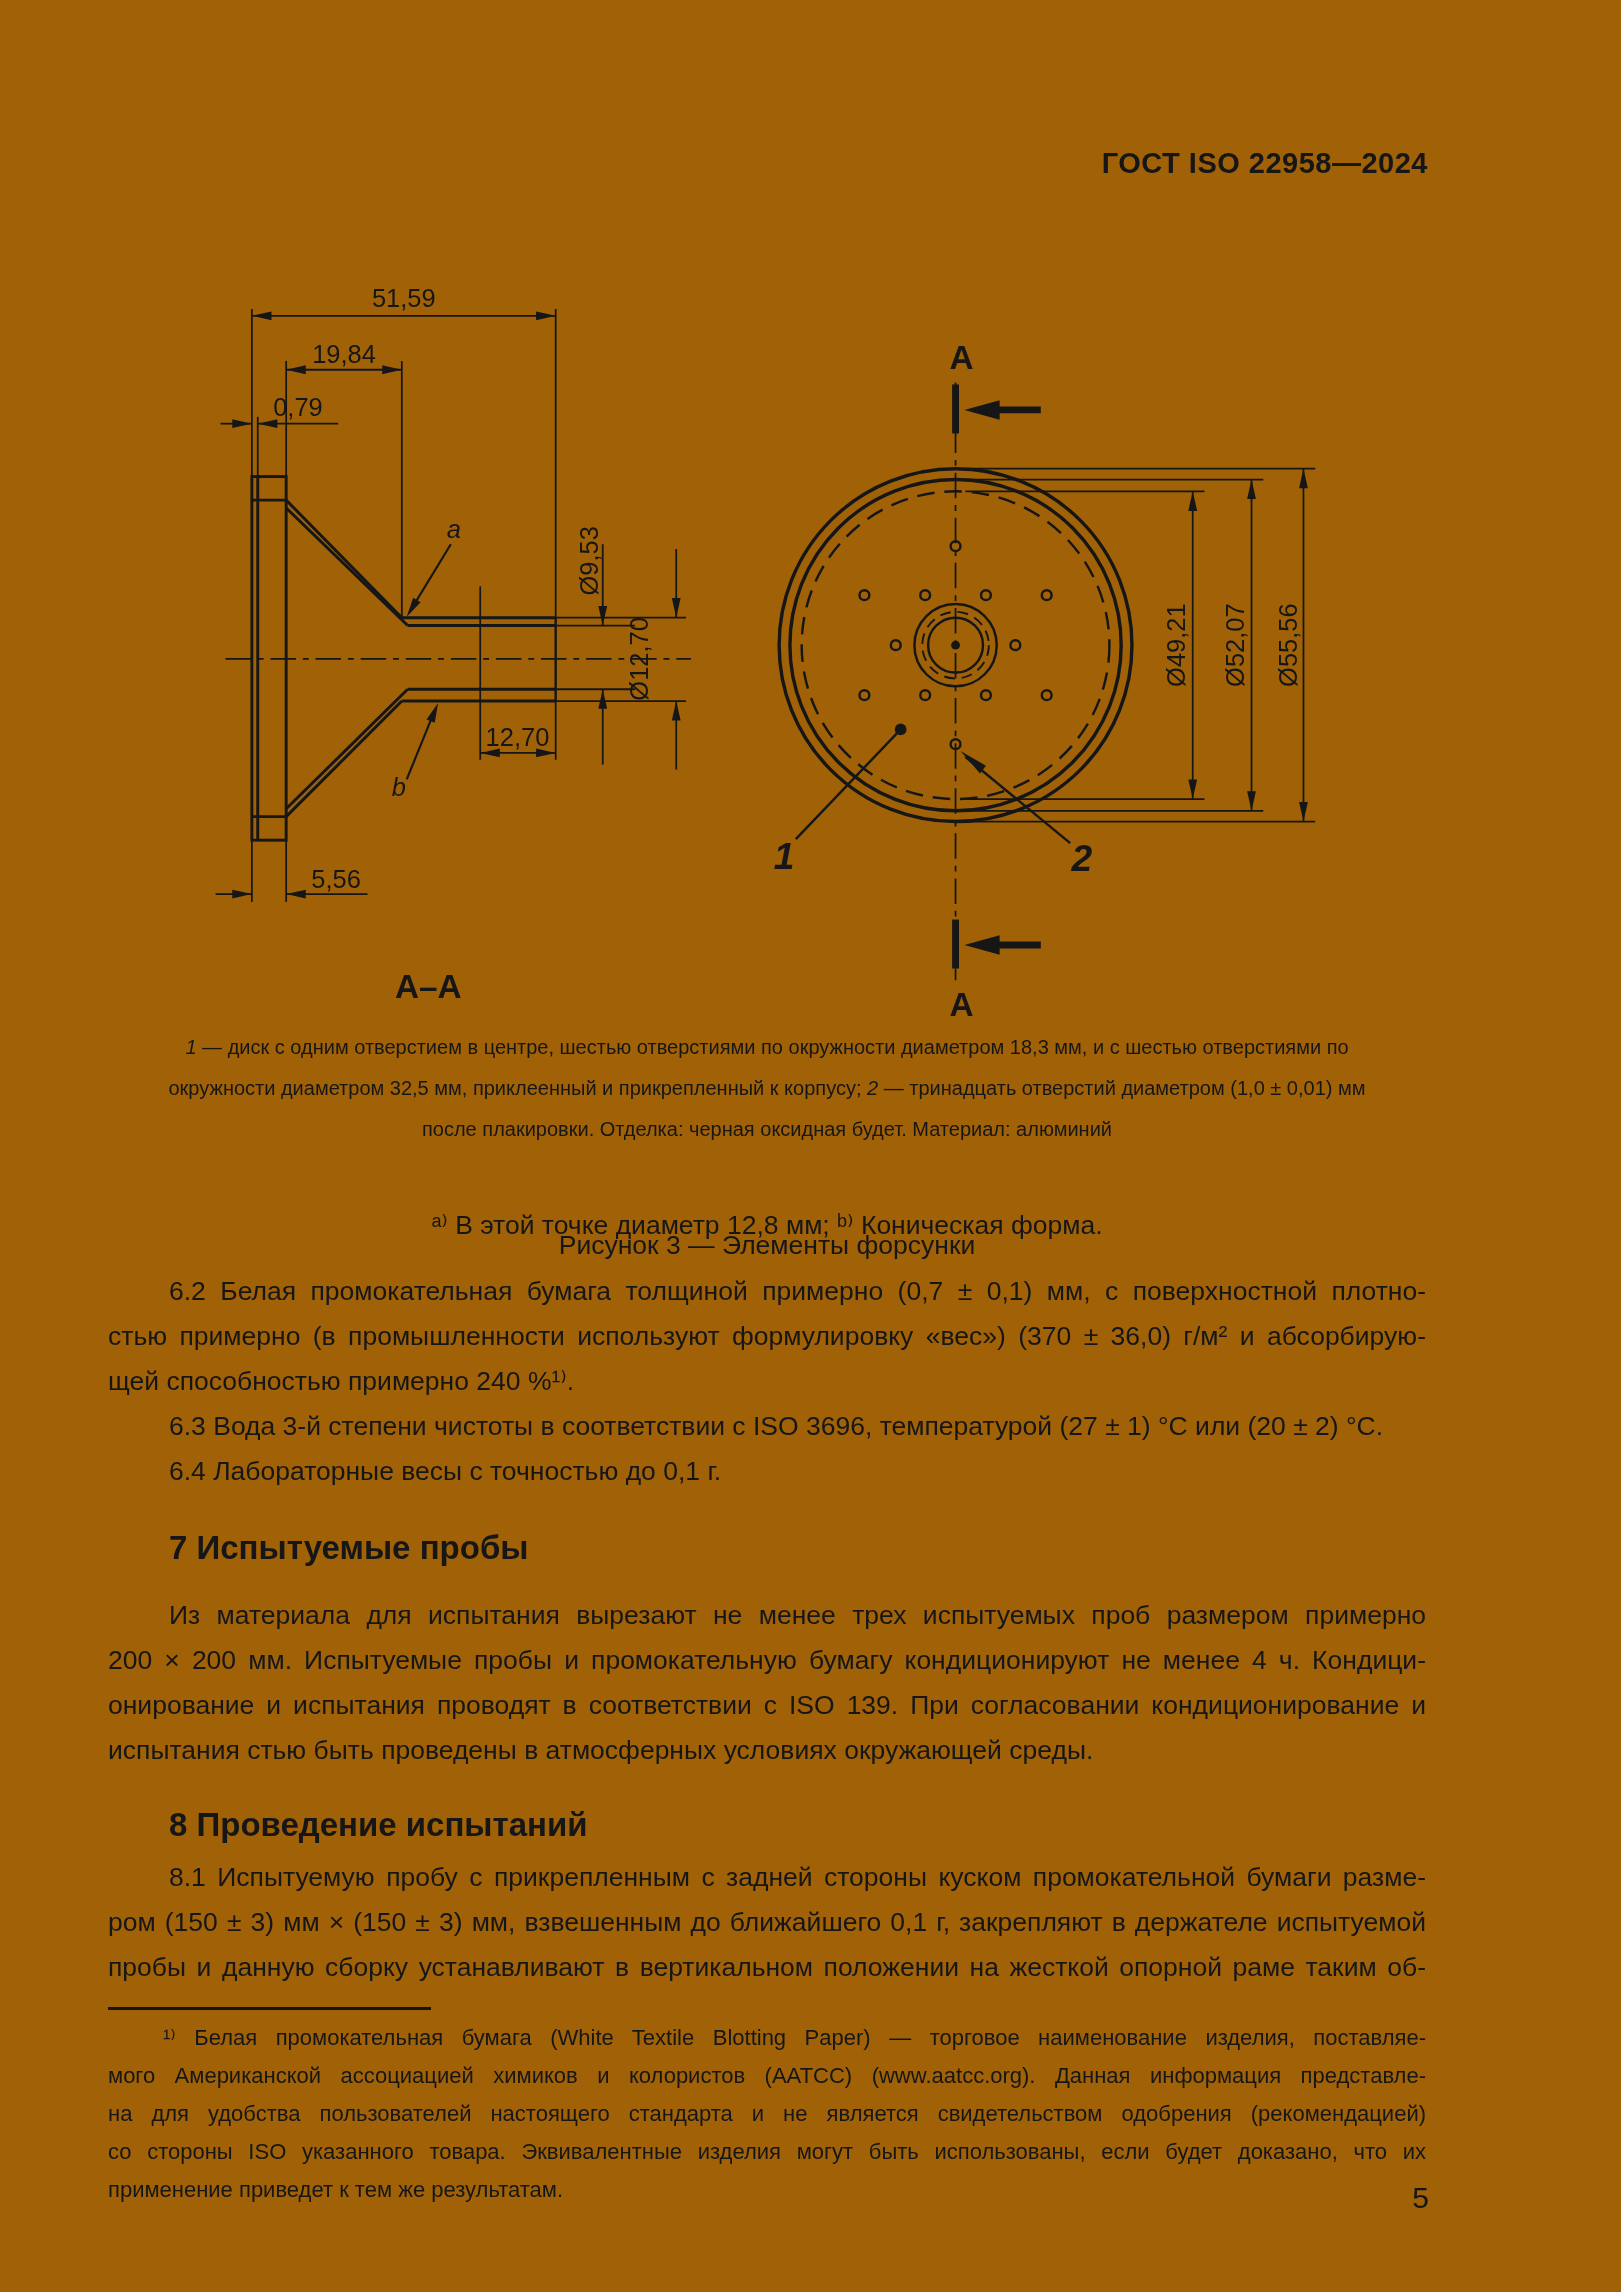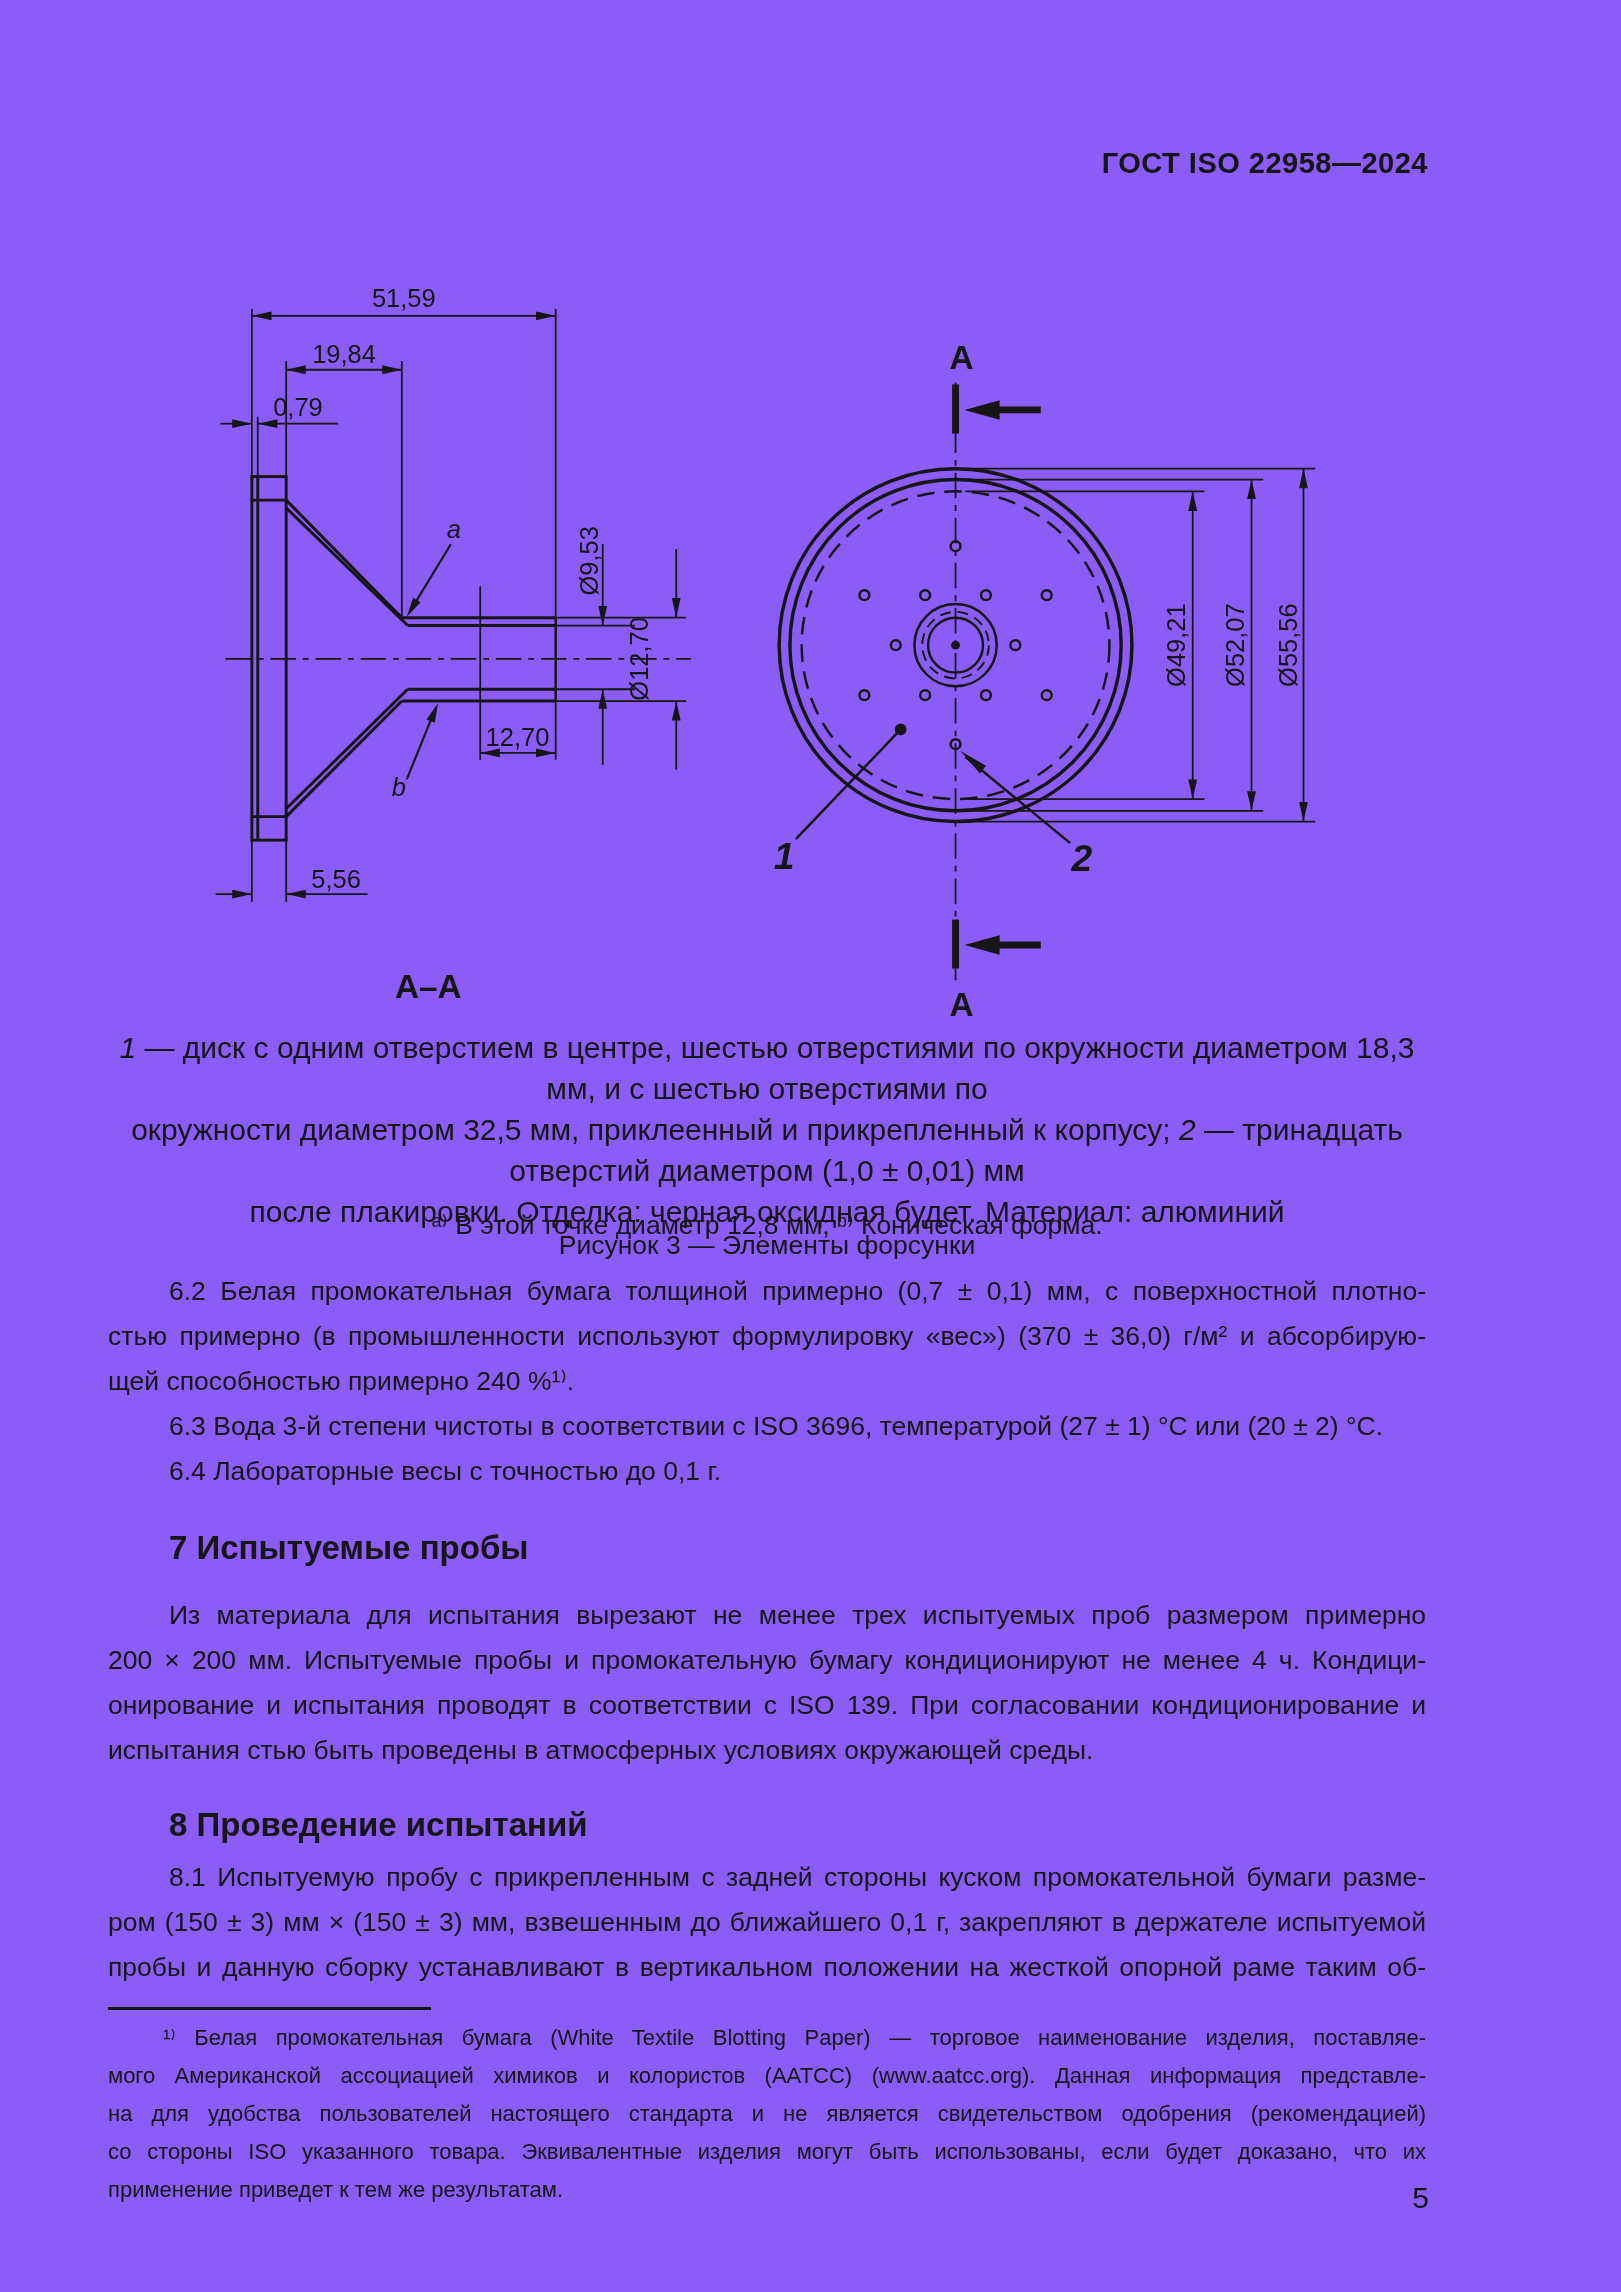--- a/index.html
+++ b/index.html
@@ -1,25 +1,25 @@
 <!DOCTYPE html>
 <html><head>
 <meta charset="utf-8">
 <style>
   html,body{margin:0;padding:0;background:#777;}
   .page{
-    position:relative;width:1621px;height:2293px;background:#8b5cf6;
+    position:relative;width:1621px;height:2293px;background:#a16207;
     font-family:"Liberation Sans","DejaVu Sans",sans-serif;color:#161616;
     margin:0 auto;overflow:hidden;
   }
   .abs{position:absolute;}
   .hdr{top:147px;left:108px;width:1320px;text-align:right;font-size:29px;font-weight:bold;letter-spacing:0.5px;}
   .dimnote{top:223px;left:108px;width:1189px;text-align:right;font-size:26.5px;}
   svg.draw{top:0;left:0;}
-  .cap{left:108px;width:1318px;text-align:center;font-size:30px;line-height:41px;}
+  .cap{left:108px;width:1318px;text-align:center;font-size:20px;line-height:41px;}
   .cap .it{font-style:italic;}
   .abline{top:1161px;left:108px;width:1318px;text-align:center;font-size:26.5px;margin-top:48px;}
   .figtitle{top:1230px;left:108px;width:1318px;text-align:center;font-size:26.5px;}
   .block{left:108px;width:1318px;font-size:26.5px;}
   .block .ln{line-height:45px;text-align:justify;text-align-last:justify;white-space:normal;}
   .block .ln.last{text-align-last:left;}
   .block .ln.ind{padding-left:61px;}
   .h2{left:169px;font-size:33px;font-weight:bold;}
   .fnrule{top:2007px;left:108px;width:323px;height:2.9px;background:#161616;}
   .fnblock{top:2019px;left:108px;width:1318px;font-size:22px;}

